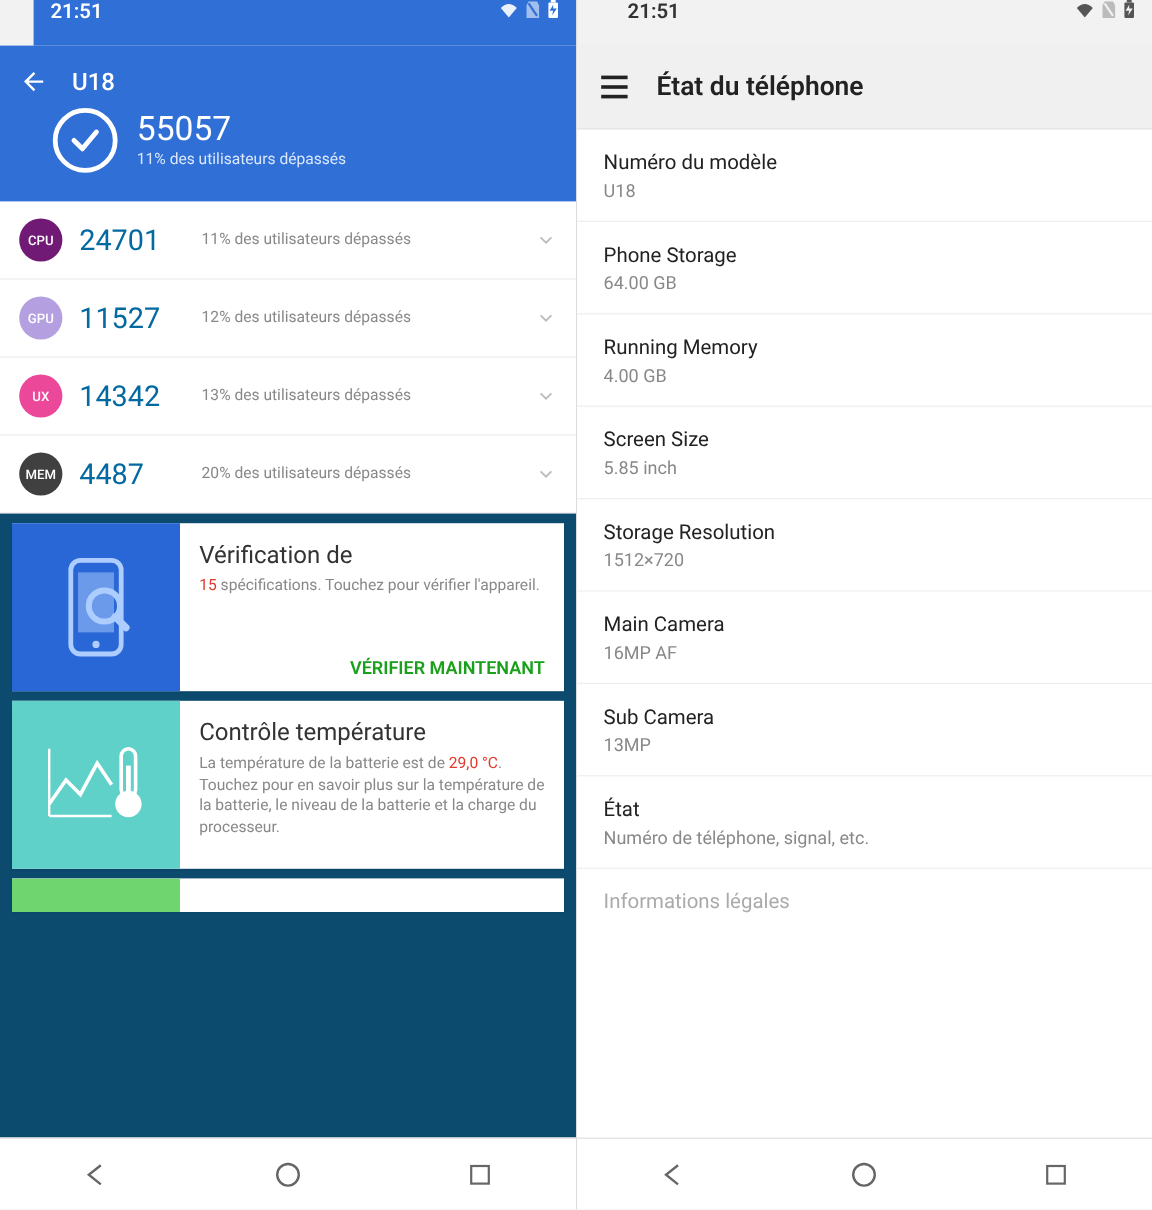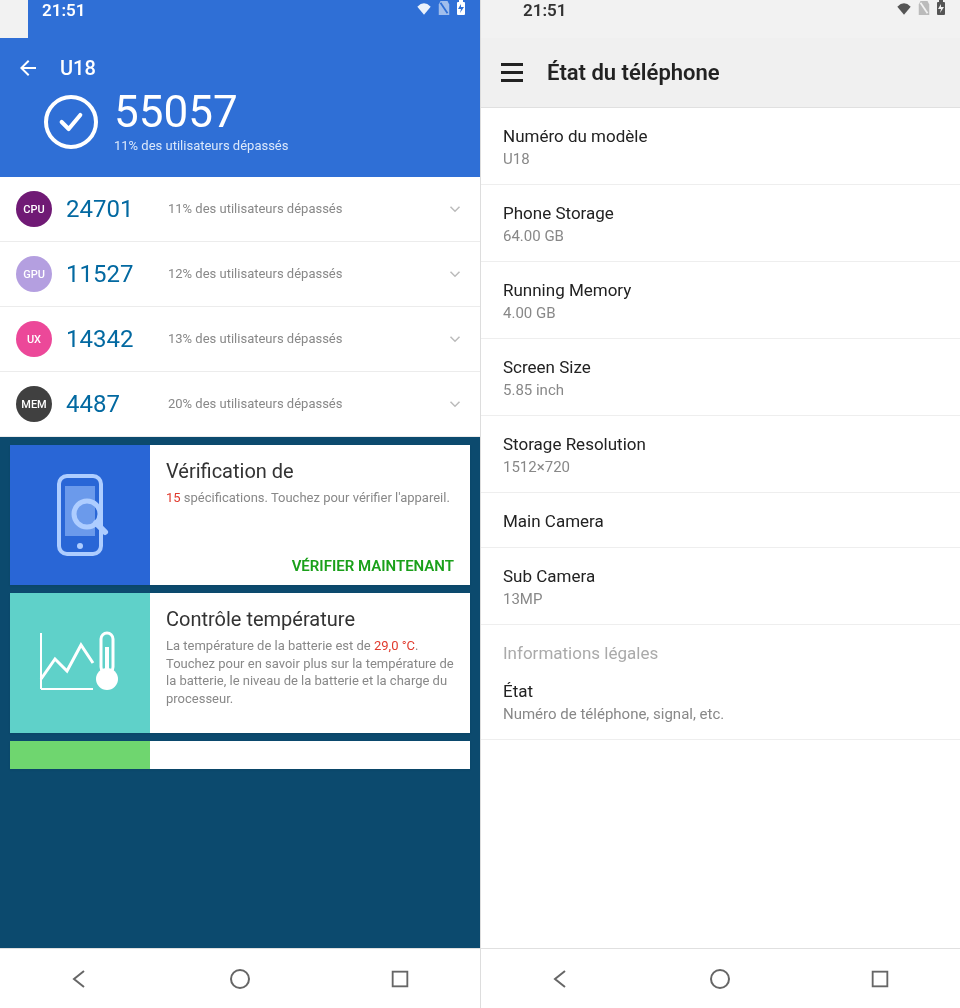--- a/index.html
+++ b/index.html
@@ -56,21 +56,21 @@
   }
   .hb-top { display: flex; align-items: center; gap: 20px; height: 44px; }
   .hb-title { font-size: 20px; font-weight: 500; }
   .hb-score { display: flex; align-items: center; gap: 16px; padding: 0 8px 6px 28px; }
   .hb-check {
     width: 54px; height: 54px; border: 4px solid #fff; border-radius: 50%;
     display:flex; align-items:center; justify-content:center;
   }
   .hb-check svg { width: 28px; height: 28px; }
   .hb-score-text { display:flex; flex-direction:column; }
-  .hb-score-num { font-size: 44px; font-weight: 400; line-height:1; }
+  .hb-score-num { font-size: 28px; font-weight: 400; line-height:1; }
   .hb-score-sub { font-size: 13px; color: #dbe8fb; margin-top:4px; }
 
   .scorelist { background: #fff; }
   .score-row {
     display: flex; align-items: center; padding: 14px 16px;
     border-bottom: 1px solid #ececec; gap: 14px;
   }
   .badge {
     width: 36px; height: 36px; border-radius: 50%;
     display:flex; align-items:center; justify-content:center;
@@ -320,32 +320,33 @@
       <div class="srow">
         <div class="k">Screen Size</div>
         <div class="v">5.85 inch</div>
       </div>
       <div class="srow">
         <div class="k">Storage Resolution</div>
         <div class="v">1512×720</div>
       </div>
       <div class="srow">
         <div class="k">Main Camera</div>
+        <div class="v">16MP AF</div>
       </div>
       <div class="srow">
         <div class="k">Sub Camera</div>
         <div class="v">13MP</div>
       </div>
+      <div class="srow">
+        <div class="k">État</div>
+        <div class="v">Numéro de téléphone, signal, etc.</div>
+      </div>
       <div class="srow partial">
         <div class="k">Informations légales</div>
       </div>
-      <div class="srow">
-        <div class="k">État</div>
-        <div class="v">Numéro de téléphone, signal, etc.</div>
-      </div>
     </div>
 
   <div class="navbar">
     <div class="navicon">
       <svg width="24" height="24" viewBox="0 0 24 24">
           <path d="M16 4 L6 12 L16 20" fill="none" stroke="#666" stroke-width="2"></path>
         </svg>
     </div>
     <div class="navicon">
       <svg width="24" height="24" viewBox="0 0 24 24">

